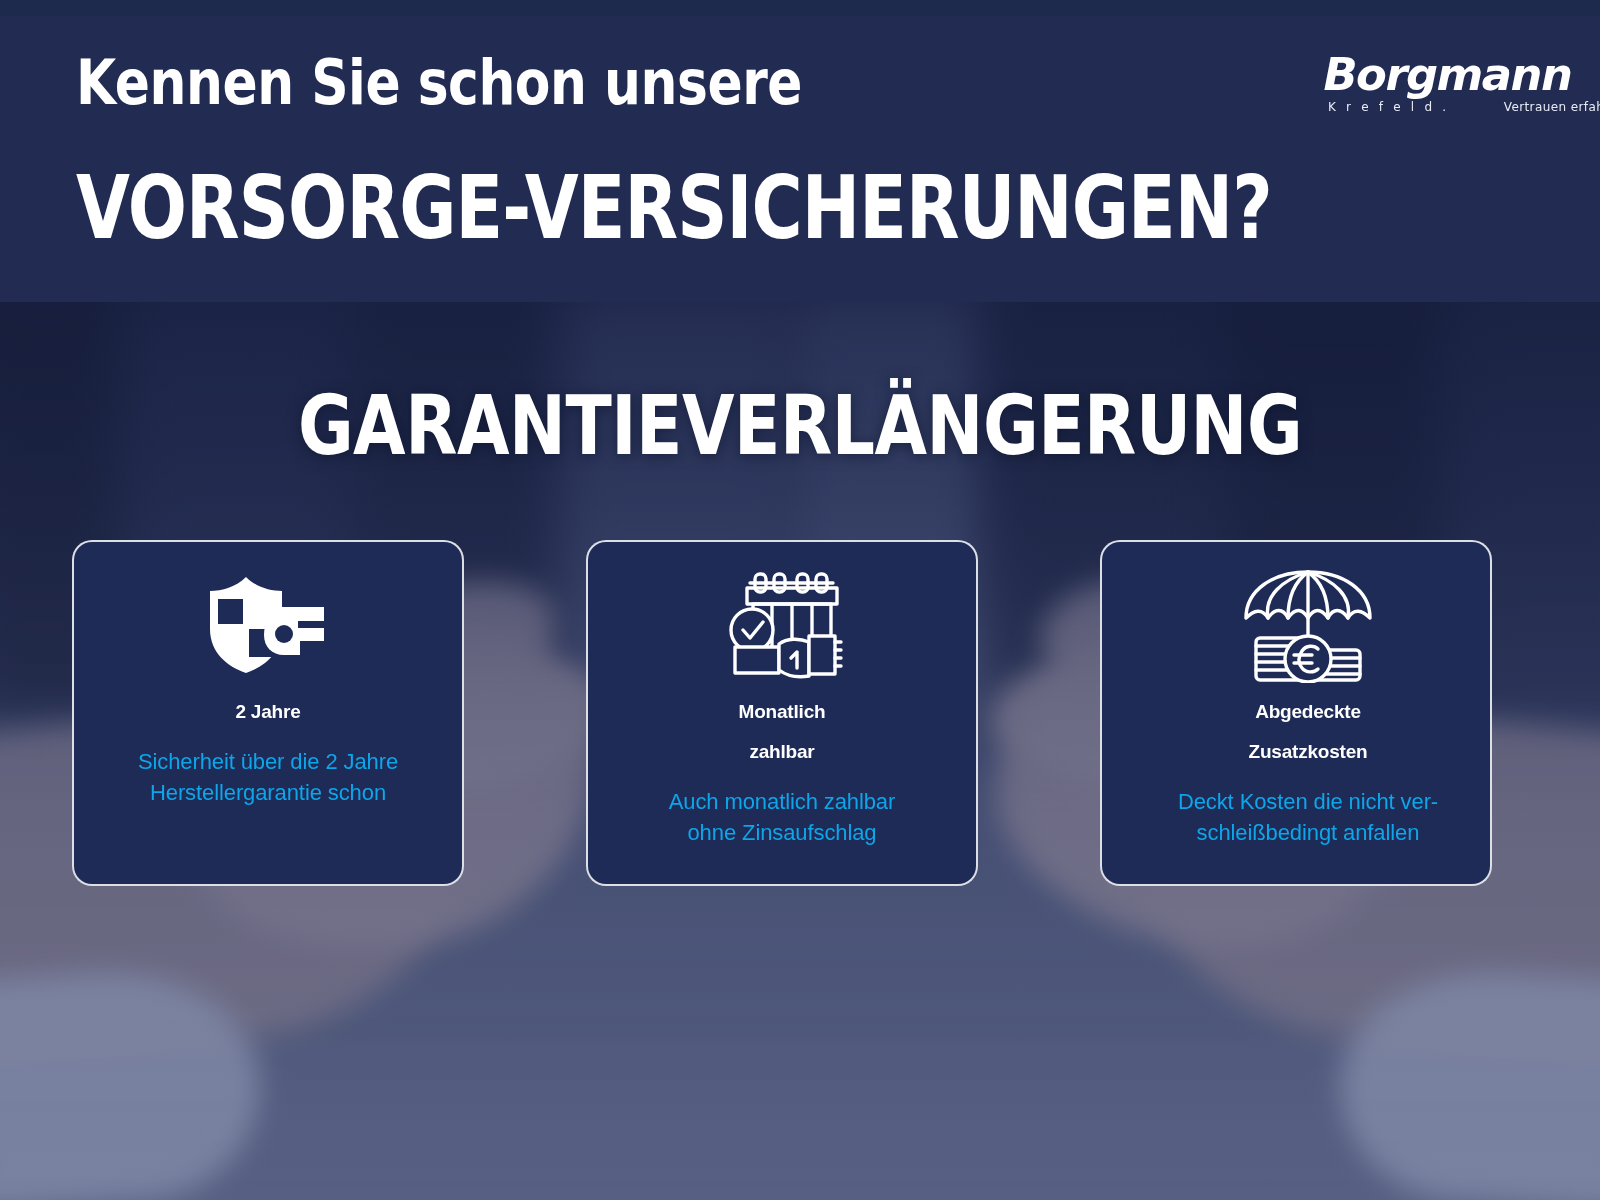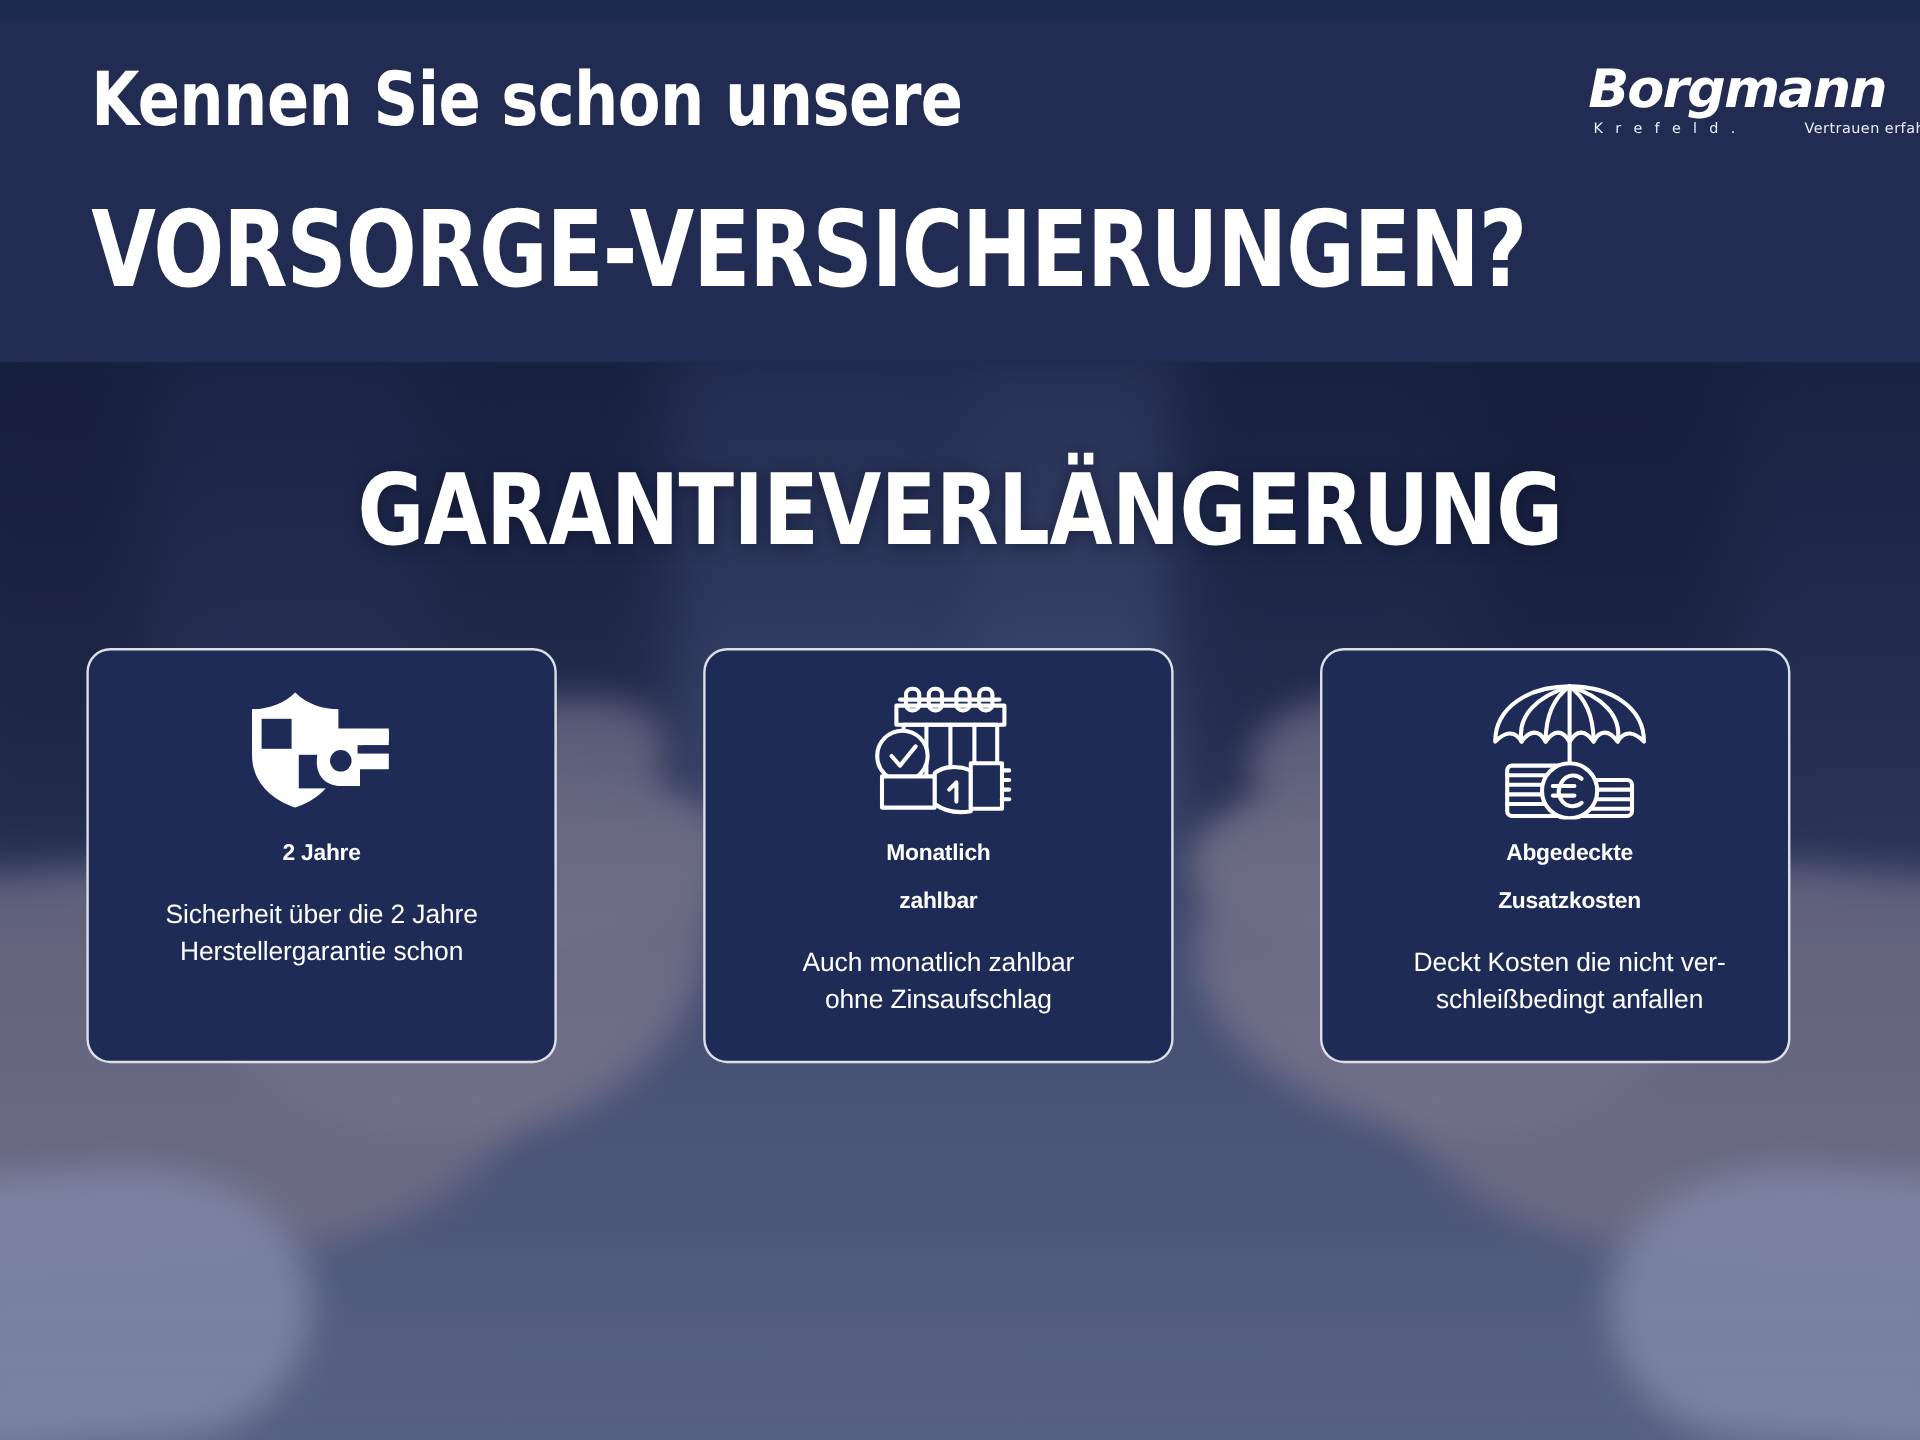--- a/index.html
+++ b/index.html
@@ -157,21 +157,21 @@
   .card-1{left:72px;}
   .card-2{left:586px;}
   .card-3{left:1100px;padding-left:24px;}
 
   .card-icon{height:118px;display:flex;align-items:center;justify-content:center;}
   .card-title{
     color:#ffffff;font-size:19px;font-weight:bold;line-height:40px;text-align:center;
     margin-top:8px;letter-spacing:-.2px;
   }
   .card-desc{
-    color:#ffffff;font-size:22px;line-height:31px;text-align:center;
+    color:#0ea5e9;font-size:22px;line-height:31px;text-align:center;
     margin-top:14px;letter-spacing:-.1px;font-weight:normal;
   }
 </style>
 </head>
 <body>
 
 <div class="banner">
 
   <div class="photo">
     <div class="photo-base"></div>

